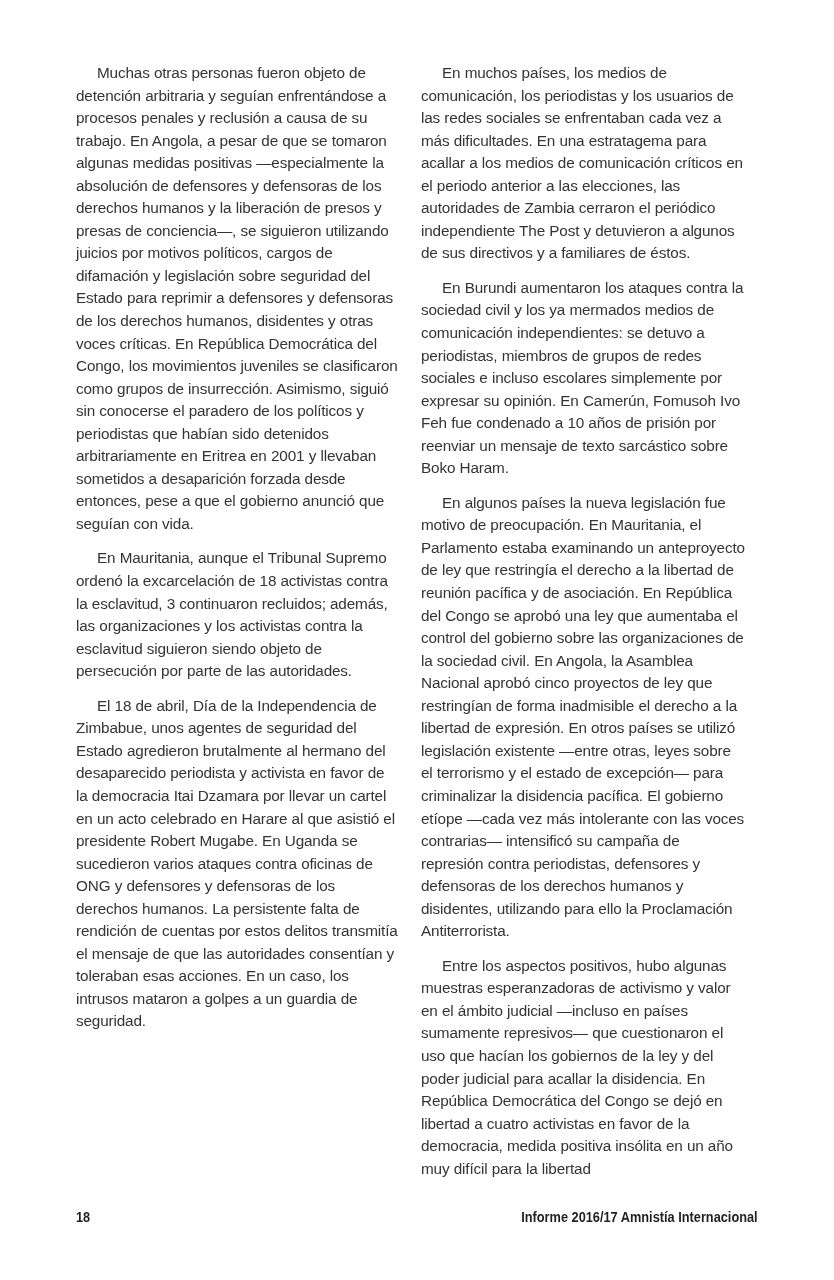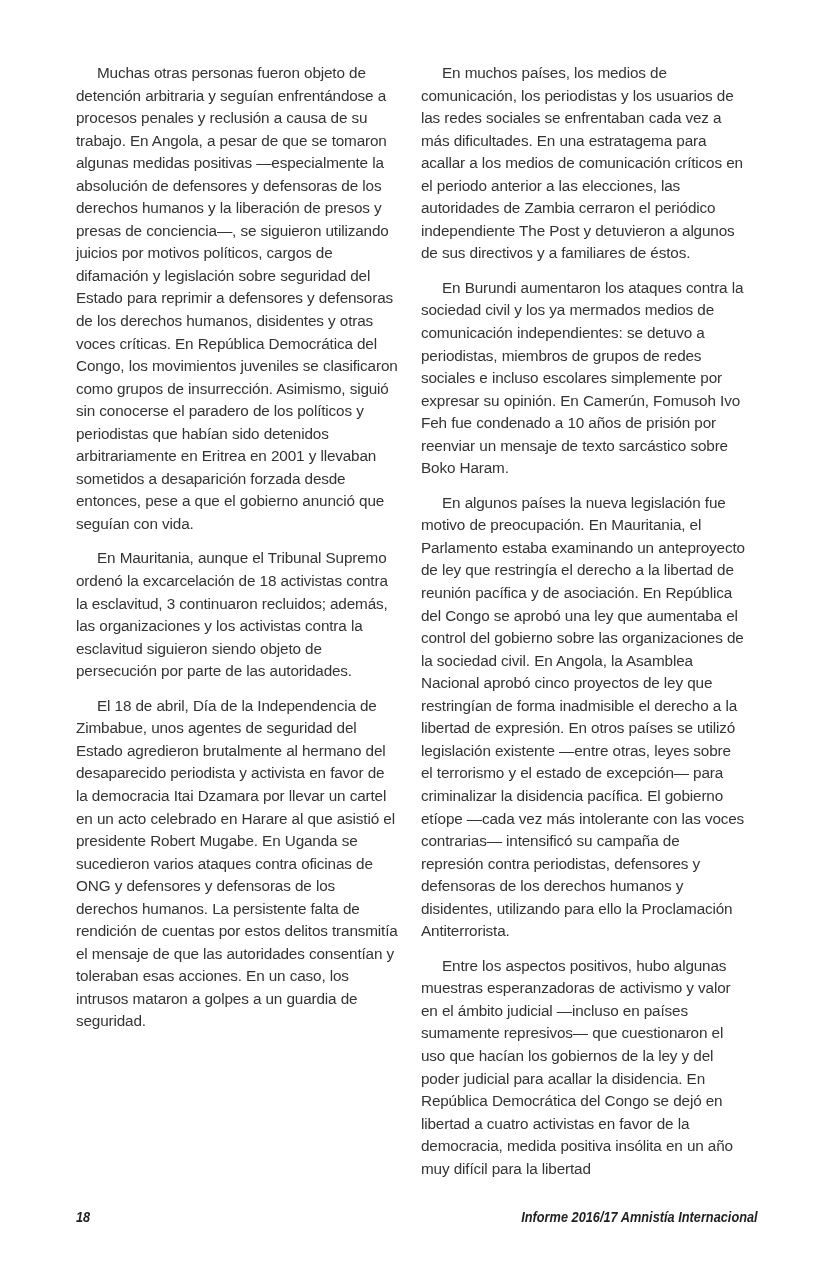--- a/index.html
+++ b/index.html
@@ -56,21 +56,20 @@
   .footer {
     position: absolute;
     left: 76px;
     right: 76px;
     top: 1209px;
     height: 22px;
     display: flex;
     flex-direction: row;
     justify-content: space-between;
     align-items: baseline;
-    font-style: italic;
   }
   .footer-page-number,
   .footer-publication {
     font-family: "Liberation Sans Narrow", "Liberation Sans", "DejaVu Sans Condensed", "DejaVu Sans", sans-serif;
     font-weight: bold;
     font-size: 14.5px;
     line-height: 16px;
     color: #231f20;
     transform: scaleX(0.88);
     white-space: nowrap;

